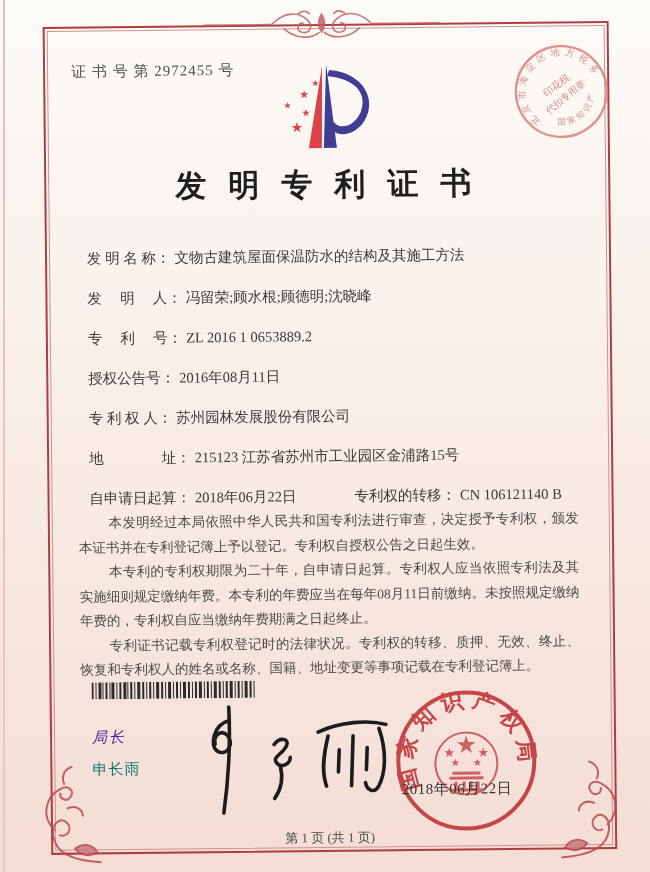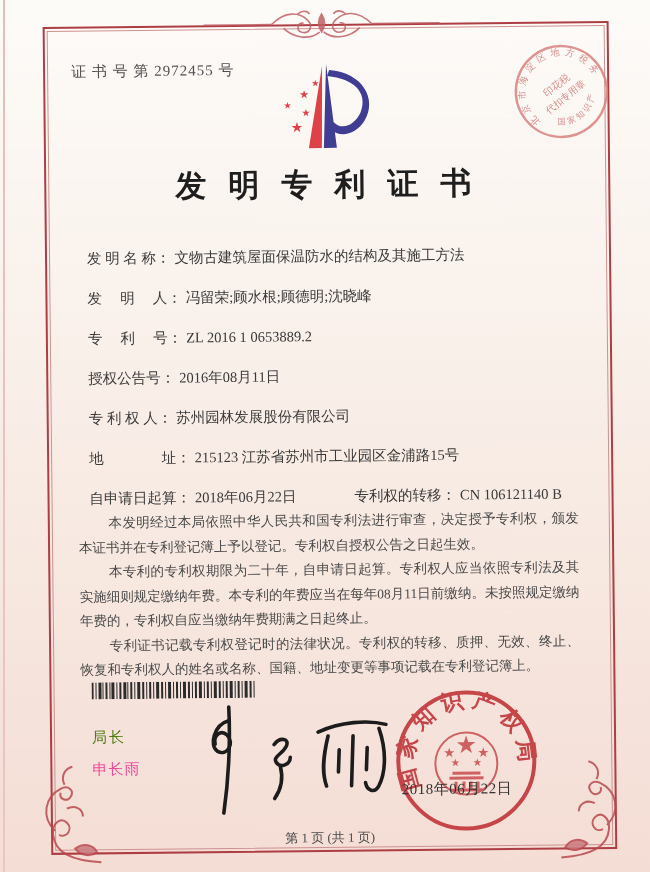--- a/index.html
+++ b/index.html
@@ -27,22 +27,22 @@
     font-size:31px;font-weight:bold;color:#1e1e1e;letter-spacing:22px;text-indent:22px;}
   .fields{position:absolute;left:88px;top:246px;width:490px;font-size:14.5px;color:#333;}
   .frow{display:flex;height:40px;align-items:flex-start;line-height:20px;}
   .flabel{white-space:pre;flex:none;color:#3a3a3a;}
   .fvalue{white-space:pre;margin-left:4px;color:#3a3a3a;}
   .fpair2{margin-left:58px;display:flex;}
   .body-text{position:absolute;left:77px;top:509px;width:500px;font-size:13.5px;
     line-height:24.5px;color:#4a4a4a;text-align:justify;}
   .body-text p{margin:0;text-indent:2.2em;}
   .barcode{position:absolute;left:88px;top:680px;width:165px;height:17px;}
-  .signer-title{position:absolute;left:88px;top:726px;font-size:15px;color:#4d7c0f;letter-spacing:2px;}
-  .signer-name{position:absolute;left:88px;top:758px;font-size:15px;color:#ec4899;letter-spacing:1px;}
+  .signer-title{position:absolute;left:88px;top:726px;font-size:15px;color:#4c1d95;letter-spacing:2px;font-style:italic;}
+  .signer-name{position:absolute;left:88px;top:758px;font-size:15px;color:#0f766e;letter-spacing:1px;}
   .signature{position:absolute;left:178px;top:700px;width:210px;height:120px;}
   .emblem-seal{position:absolute;left:389px;top:689px;width:146px;height:146px;opacity:.92;}
   .seal-date{position:absolute;left:397px;top:781px;font-size:15px;color:#333;
     letter-spacing:.5px;white-space:pre;z-index:5;}
   .footer{position:absolute;left:0;right:0;top:829px;text-align:center;
     font-size:13px;color:#4a4a4a;white-space:pre;}
 </style>
 </head>
 <body>
 

